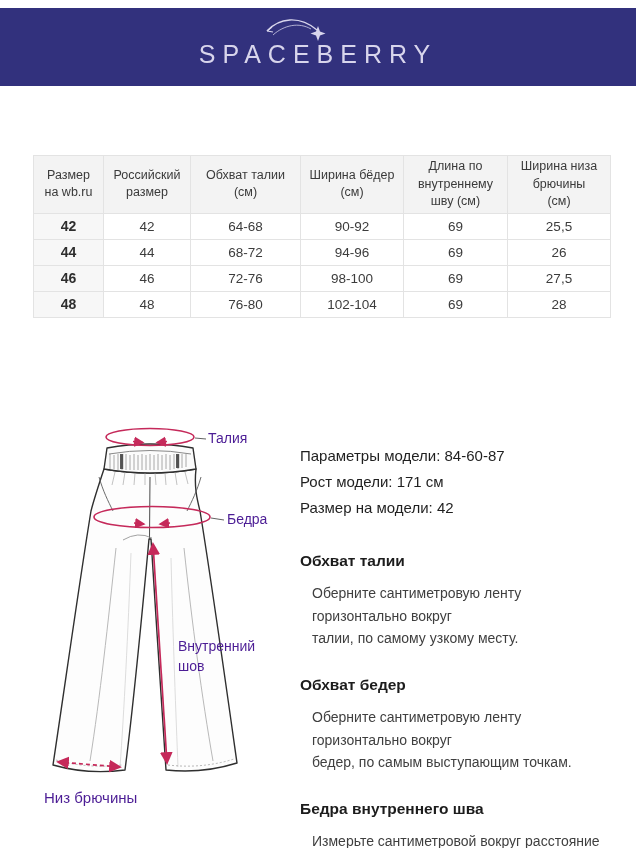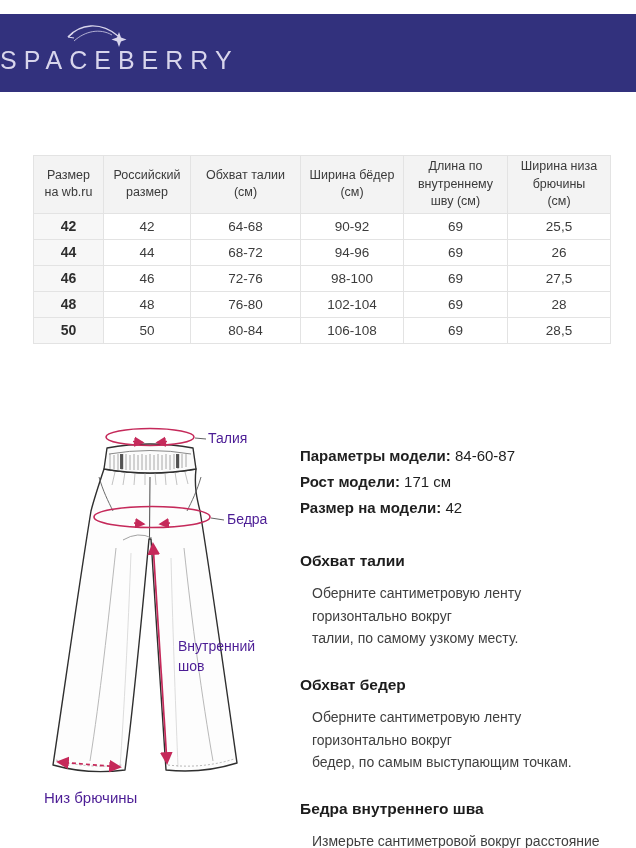--- a/index.html
+++ b/index.html
@@ -2,22 +2,22 @@
 <html><head>
 <meta charset="utf-8">
 <style>
   html,body{margin:0;padding:0;}
   body{
     width:636px;height:848px;position:relative;background:#ffffff;
     font-family:"Liberation Sans", sans-serif;color:#2b2b2b;overflow:hidden;
   }
   
   .topbar{
-    position:absolute;left:0;top:14px;width:636px;height:78px;
-    background:#32317d;display:flex;align-items:center;
+    position:absolute;left:0;top:8px;width:636px;height:78px;
+    background:#32317d;display:flex;align-items:center;justify-content:center;
   }
   .brand{
     position:relative;display:inline-block;
     font-family:"Liberation Sans", sans-serif;
     font-size:25px;font-weight:400;letter-spacing:7px;color:#d8d5ec;
     padding-top:14px;
   }
   .star-ico{position:absolute;left:62px;top:-12px;}
   
   .size-table{
@@ -41,21 +41,21 @@
     position:absolute;font-size:14px;font-weight:500;color:#4c1d95;
     white-space:pre-line;line-height:1.4;
   }
   .dlabel.waist{left:178px;top:16px;}
   .dlabel.hips{left:197px;top:97px;}
   .dlabel.inseam{left:148px;top:224px;}
   .dlabel.hem{left:14px;top:374px;font-size:15px;}
   
   .info-col{position:absolute;left:300px;top:443px;width:320px;}
   .mi-line{font-size:15px;line-height:26px;color:#1f1f1f;}
-  .mi-label{font-weight:700;}
+  .mi-label{font-weight:400;}
   .mi-value{font-weight:400;}
   .guide{margin-top:31px;}
   .guide-title{font-size:15.5px;font-weight:700;color:#1c1c1c;margin:0 0 7px 0;}
   .guide-text{
     font-size:14px;color:#3f3f3f;line-height:1.62;margin:12px;
     white-space:pre-line;
   }
   .guide + .guide{margin-top:26px;}
 </style>
 </head>
@@ -126,28 +126,20 @@
       <td>27,5</td>
     </tr>
     <tr>
       <td class="rowhead">48</td>
       <td>48</td>
       <td>76-80</td>
       <td>102-104</td>
       <td>69</td>
       <td>28</td>
     </tr>
-    <tr>
-      <td class="rowhead">50</td>
-      <td>50</td>
-      <td>80-84</td>
-      <td>106-108</td>
-      <td>69</td>
-      <td>28,5</td>
-    </tr>
   </tbody>
 </table>
 
 <div class="diagram">
   <svg width="262" height="402" viewBox="0 0 262 402">
     <defs>
       <marker id="arr" viewBox="0 0 10 10" refX="8.5" refY="5" markerWidth="7.5" markerHeight="7.5" orient="auto-start-reverse">
         <path d="M0,0 L10,5 L0,10 Z" fill="#c5295a"></path>
       </marker>
     </defs>

